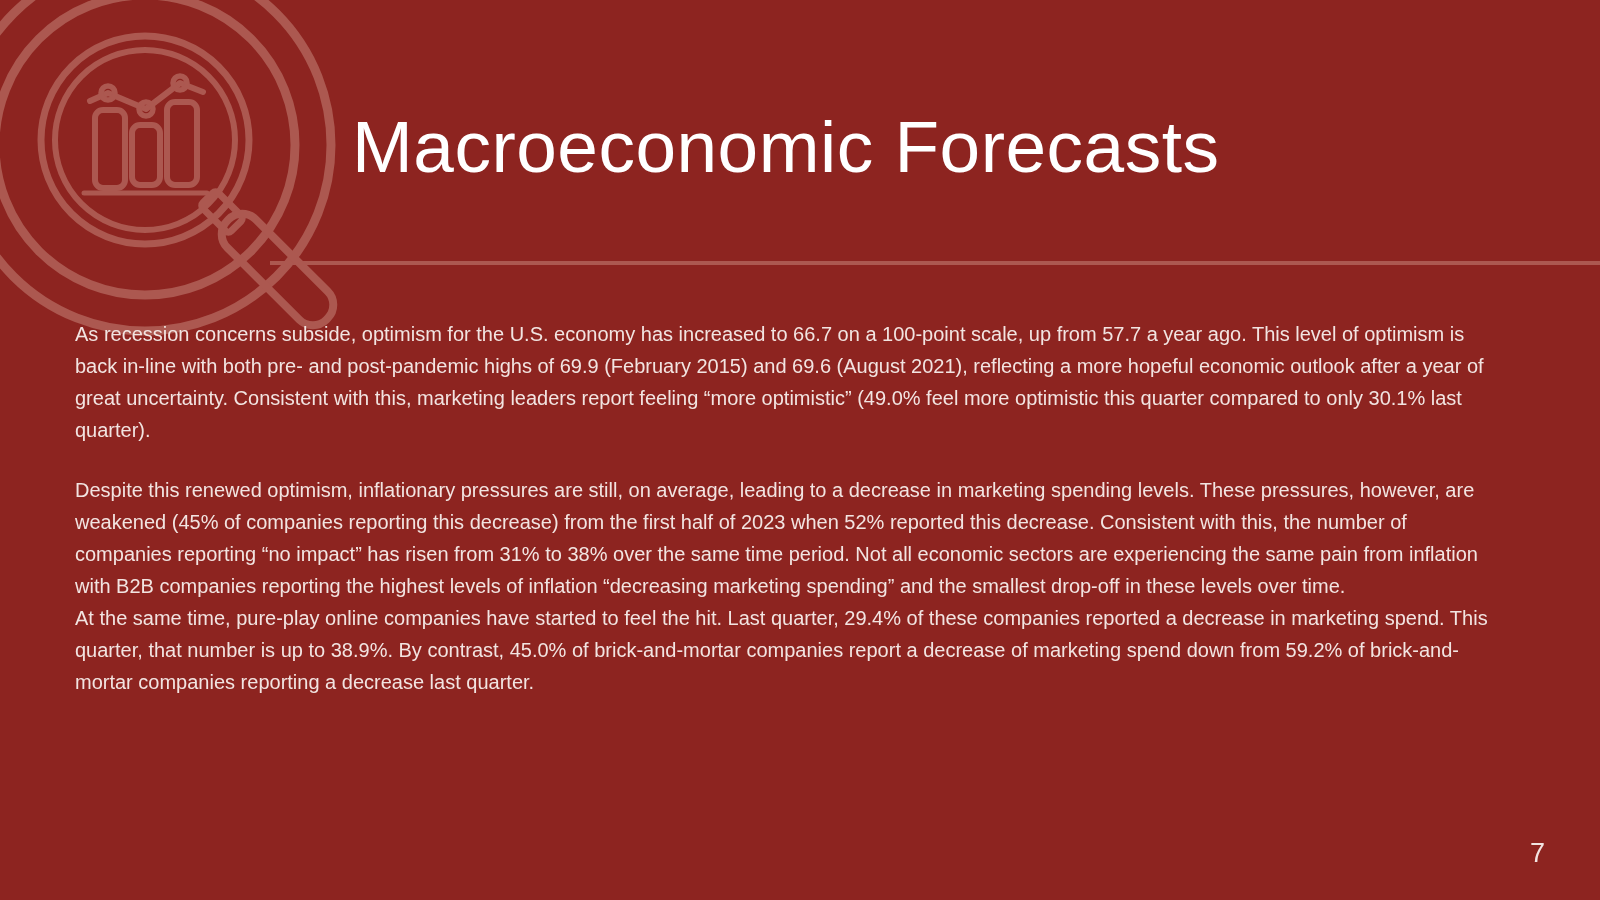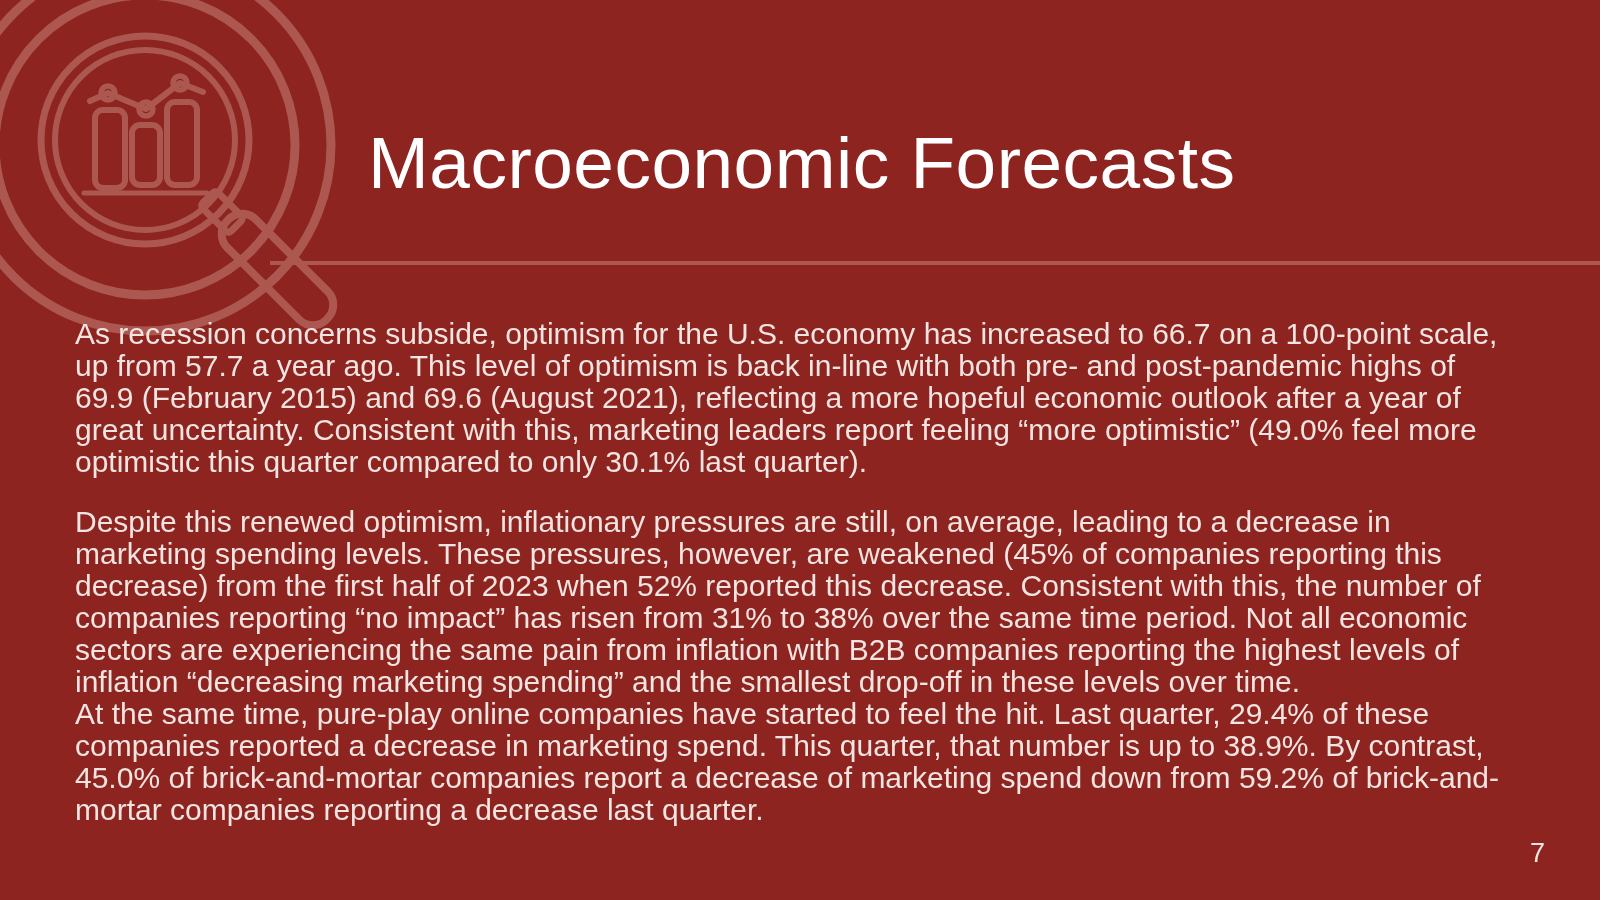--- a/index.html
+++ b/index.html
@@ -33,36 +33,36 @@
     z-index: 2;
   }
   #corner-icon .st {
     fill: none;
     stroke: var(--stroke, #AC5850);
   }
   #page-title {
     position: absolute;
     left: 352px;
     top: 110px;
-    margin: 16px;
+    margin: 0;
     font-size: 73px;
     font-weight: 400;
     line-height: 1;
     letter-spacing: 0.5px;
     color: var(--title-color, #FFFFFF);
     white-space: nowrap;
     z-index: 3;
   }
   #body-text {
     position: absolute;
     left: 75px;
     top: 318px;
     width: 1432px;
     color: var(--body-color, #F2E4E1);
-    font-size: 30px;
+    font-size: 20px;
     line-height: 32px;
     z-index: 3;
   }
   #body-text p { margin: 0; }
   #body-text p:nth-of-type(1) { margin-bottom: 28px; }
   #body-text p:nth-of-type(2) { }
   #page-number {
     position: absolute;
     right: 55px;
     top: 838px;

